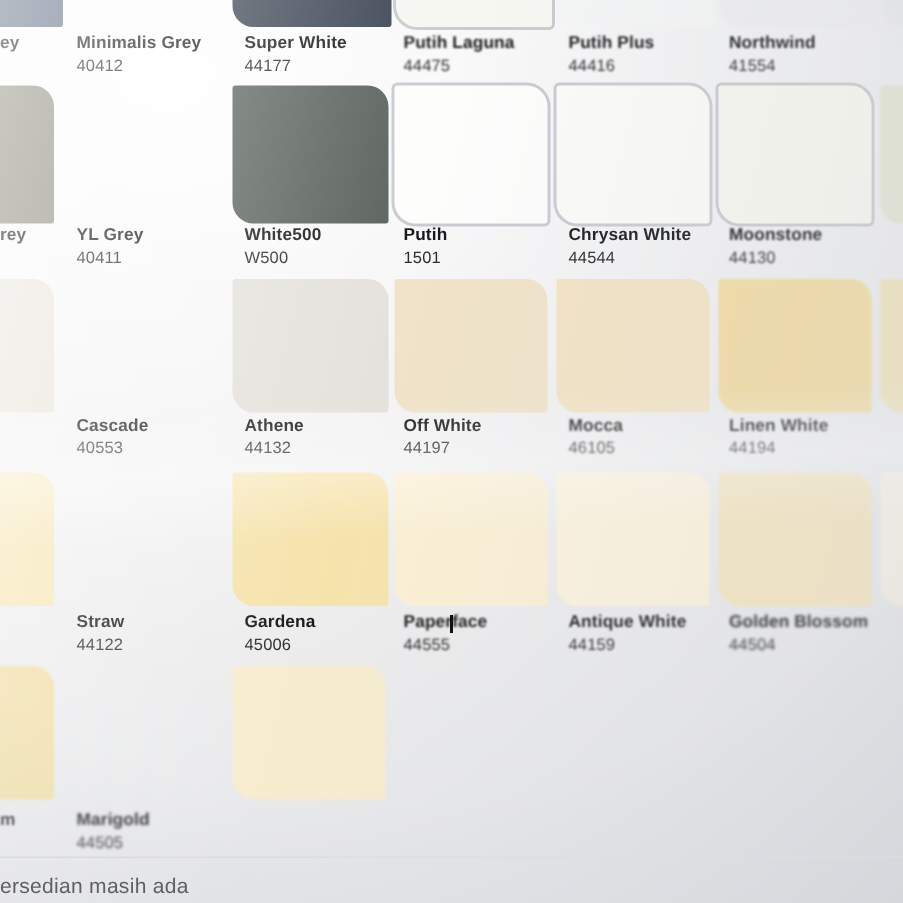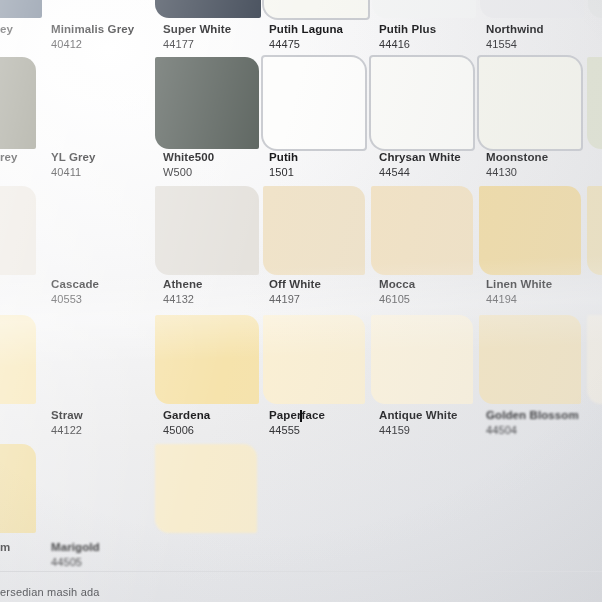--- a/index.html
+++ b/index.html
@@ -86,21 +86,21 @@
   
   .blur-soft { filter: blur(0.35px); }
   .blur-med  { filter: blur(0.7px); }
   .blur-more { filter: blur(1.1px); }
 
   
   .caption {
     position: absolute;
     left: 0;
     bottom: 4px;
-    font-size: 11px;
+    font-size: 14px;
     color: #5f6064;
     letter-spacing: 0.2px;
     filter: blur(0.5px);
     white-space: nowrap;
   }
   .caption-rule {
     position: absolute;
     left: 0;
     right: 0;
     bottom: 30px;

